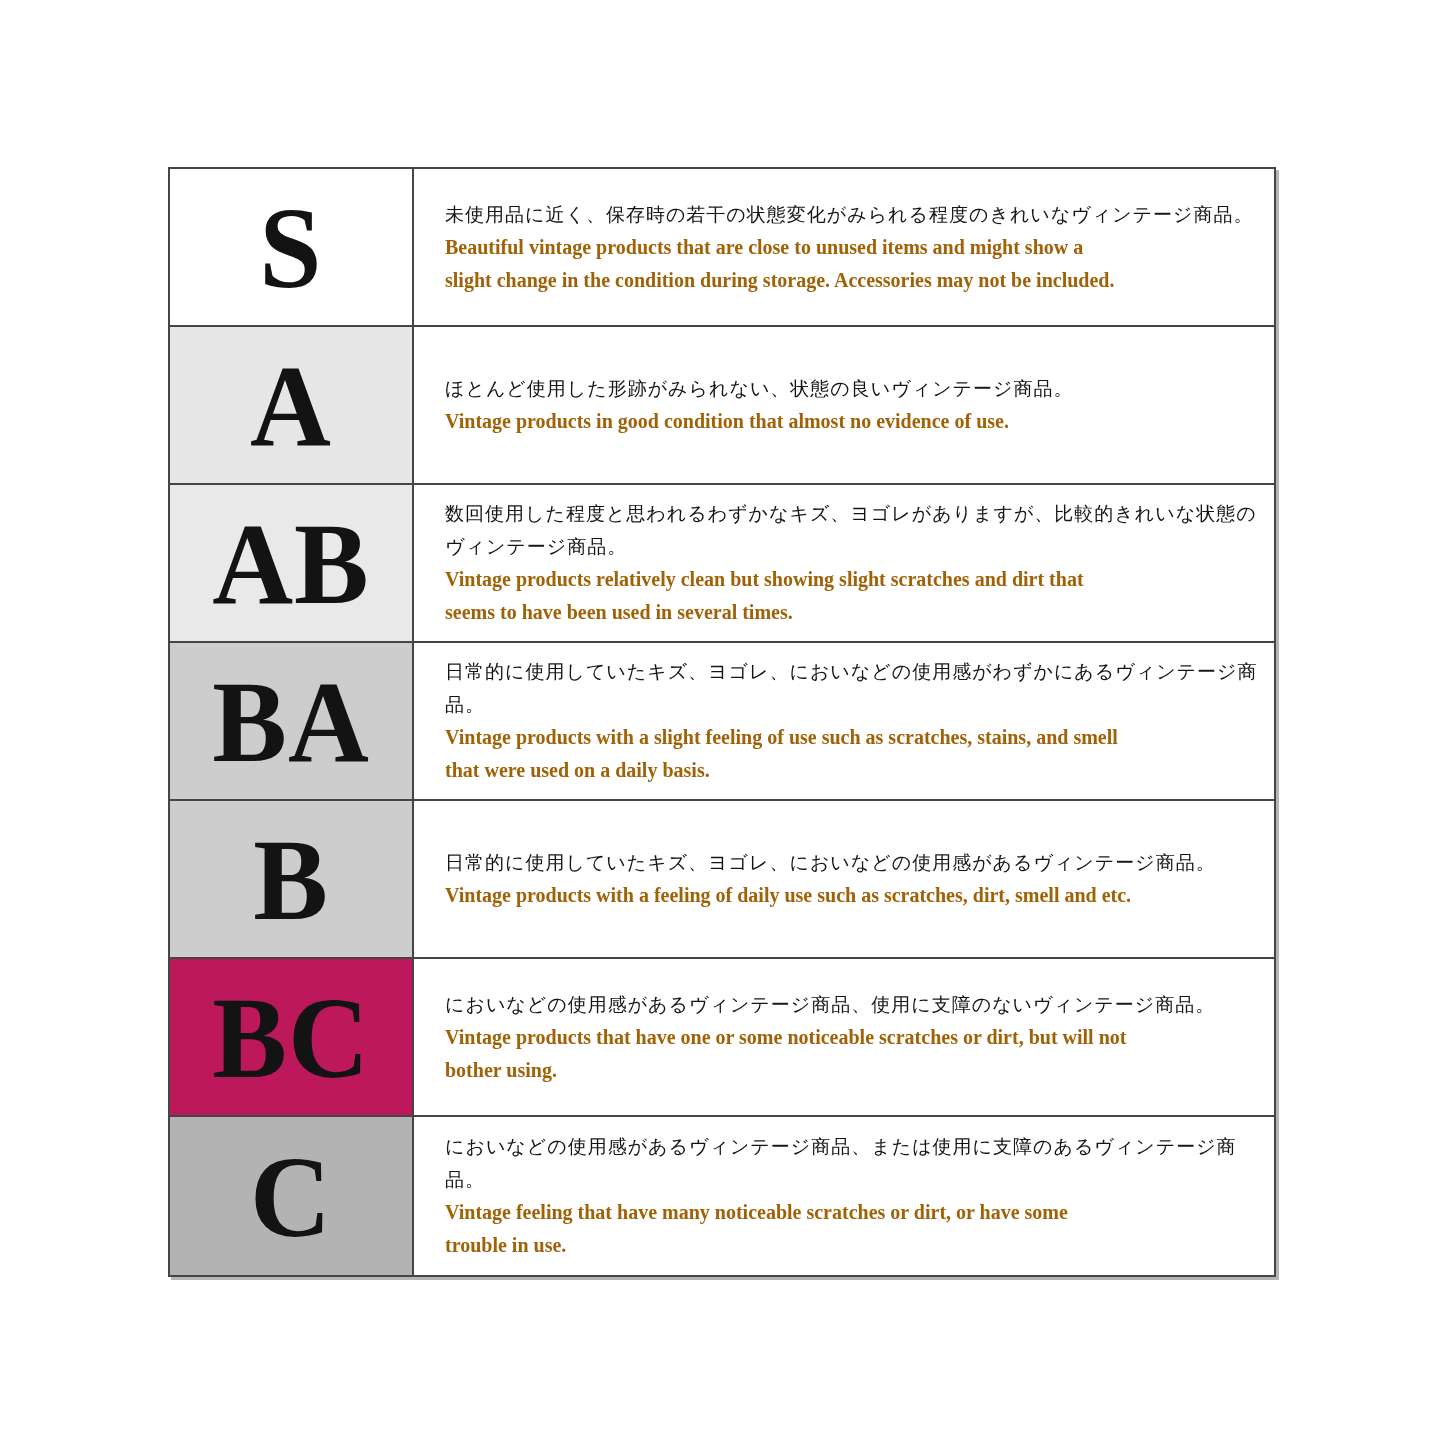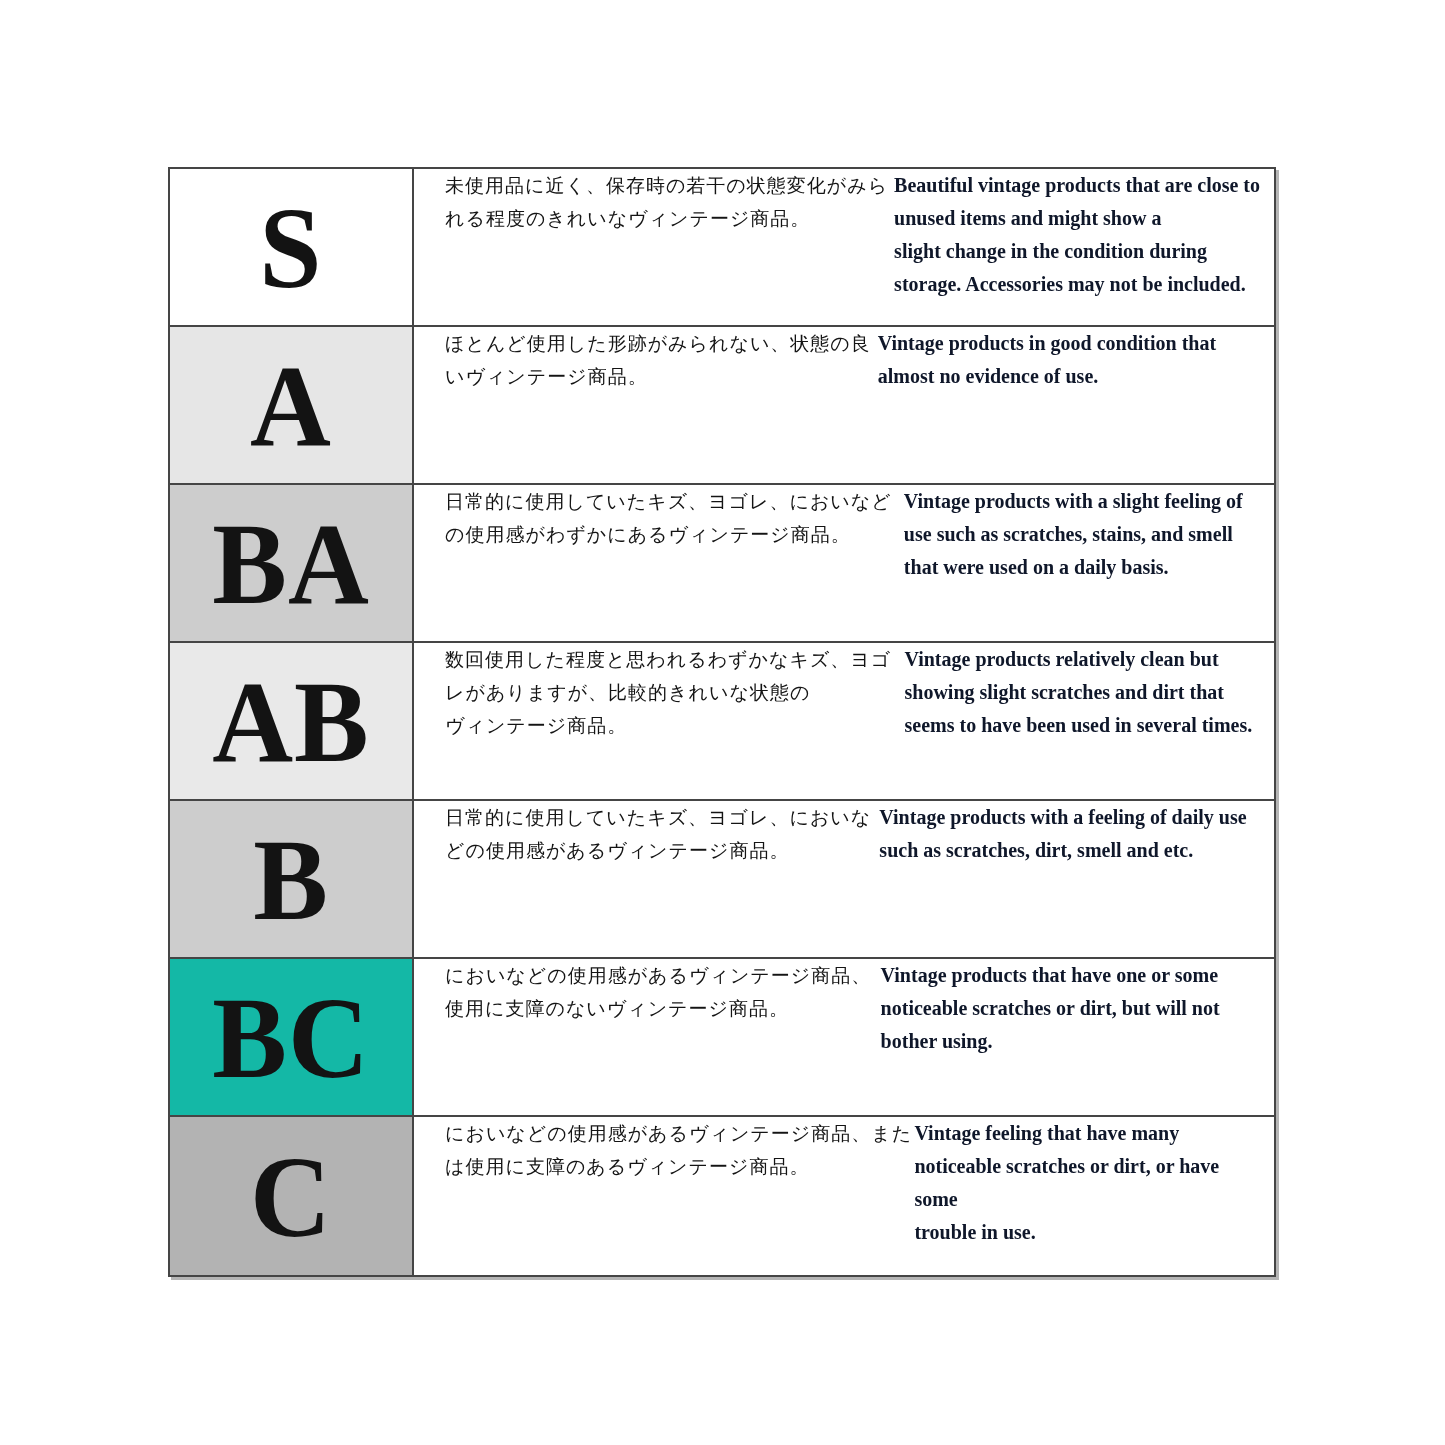--- a/index.html
+++ b/index.html
@@ -50,41 +50,42 @@
     font-weight: 700;
     font-size: 112px;
     line-height: 1;
     color: #131313;
     letter-spacing: 1px;
     transform: scaleY(1.04);
   }
   .desc-cell {
     background: #ffffff;
     display: flex;
+    flex-direction: column;
     justify-content: center;
     padding: 0 8px 0 31px;
     min-height: 0;
     overflow: hidden;
   }
   .desc-jp {
     margin: 0;
     font-size: 19px;
     font-weight: 400;
     line-height: 33px;
     letter-spacing: 1px;
     color: #141414;
     white-space: pre-line;
   }
   .desc-en {
     margin: 0;
     font-family: "Liberation Serif", "DejaVu Serif", serif;
     font-size: 20px;
     font-weight: 700;
     line-height: 33px;
-    color: #0f172a;
+    color: #a16207;
     white-space: pre-line;
   }
 </style>
 </head>
 <body>
 
 <div class="canvas">
   <div class="grade-table">
 
     <div class="trow">
@@ -102,54 +103,54 @@
       <div class="grade-cell" style="background-color: rgb(230, 230, 230);">
         <span class="grade-letter">A</span>
       </div>
       <div class="desc-cell">
         <p class="desc-jp">ほとんど使用した形跡がみられない、状態の良いヴィンテージ商品。</p>
         <p class="desc-en">Vintage products in good condition that almost no evidence  of use.</p>
       </div>
     </div>
 
     <div class="trow">
-      <div class="grade-cell" style="background-color: rgb(205, 205, 205);">
-        <span class="grade-letter">BA</span>
-      </div>
-      <div class="desc-cell">
-        <p class="desc-jp">日常的に使用していたキズ、ヨゴレ、においなどの使用感がわずかにあるヴィンテージ商品。</p>
-        <p class="desc-en">Vintage products with a slight feeling of use such as scratches,  stains, and smell
-that were used on a daily basis.</p>
-      </div>
-    </div>
-
-    <div class="trow">
       <div class="grade-cell" style="background-color: rgb(233, 233, 233);">
         <span class="grade-letter">AB</span>
       </div>
       <div class="desc-cell">
         <p class="desc-jp">数回使用した程度と思われるわずかなキズ、ヨゴレがありますが、比較的きれいな状態の
 ヴィンテージ商品。</p>
         <p class="desc-en">Vintage products relatively clean but showing slight scratches and dirt that
 seems to have been used in several times.</p>
+      </div>
+    </div>
+
+    <div class="trow">
+      <div class="grade-cell" style="background-color: rgb(205, 205, 205);">
+        <span class="grade-letter">BA</span>
+      </div>
+      <div class="desc-cell">
+        <p class="desc-jp">日常的に使用していたキズ、ヨゴレ、においなどの使用感がわずかにあるヴィンテージ商品。</p>
+        <p class="desc-en">Vintage products with a slight feeling of use such as scratches,  stains, and smell
+that were used on a daily basis.</p>
       </div>
     </div>
 
     <div class="trow">
       <div class="grade-cell" style="background-color: rgb(205, 205, 205);">
         <span class="grade-letter">B</span>
       </div>
       <div class="desc-cell">
         <p class="desc-jp">日常的に使用していたキズ、ヨゴレ、においなどの使用感があるヴィンテージ商品。</p>
         <p class="desc-en">Vintage products with a feeling of daily use such as scratches, dirt, smell and etc.</p>
       </div>
     </div>
 
     <div class="trow">
-      <div class="grade-cell" style="background-color: #14b8a6;">
+      <div class="grade-cell" style="background-color: #be185d;">
         <span class="grade-letter">BC</span>
       </div>
       <div class="desc-cell">
         <p class="desc-jp">においなどの使用感があるヴィンテージ商品、使用に支障のないヴィンテージ商品。</p>
         <p class="desc-en">Vintage products that have one or some noticeable scratches or dirt, but will not
 bother using.</p>
       </div>
     </div>
 
     <div class="trow">

